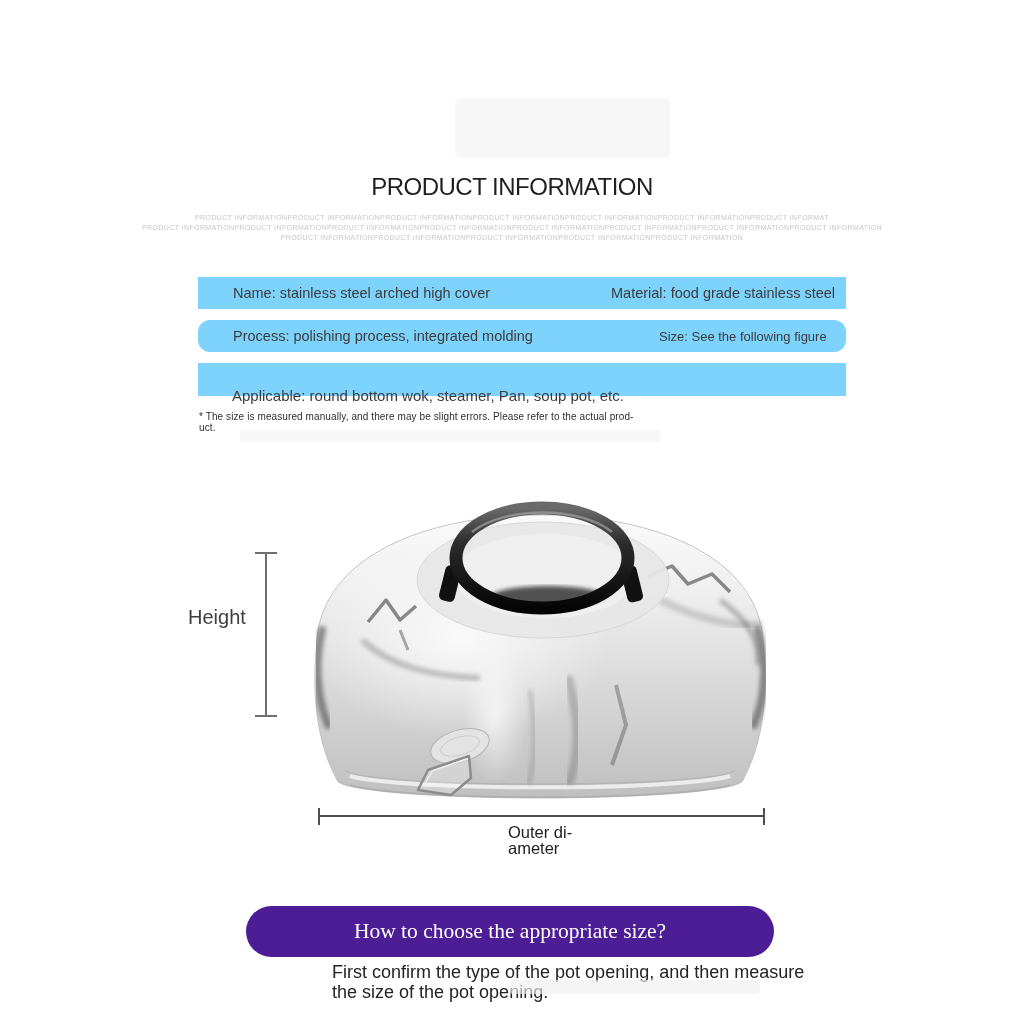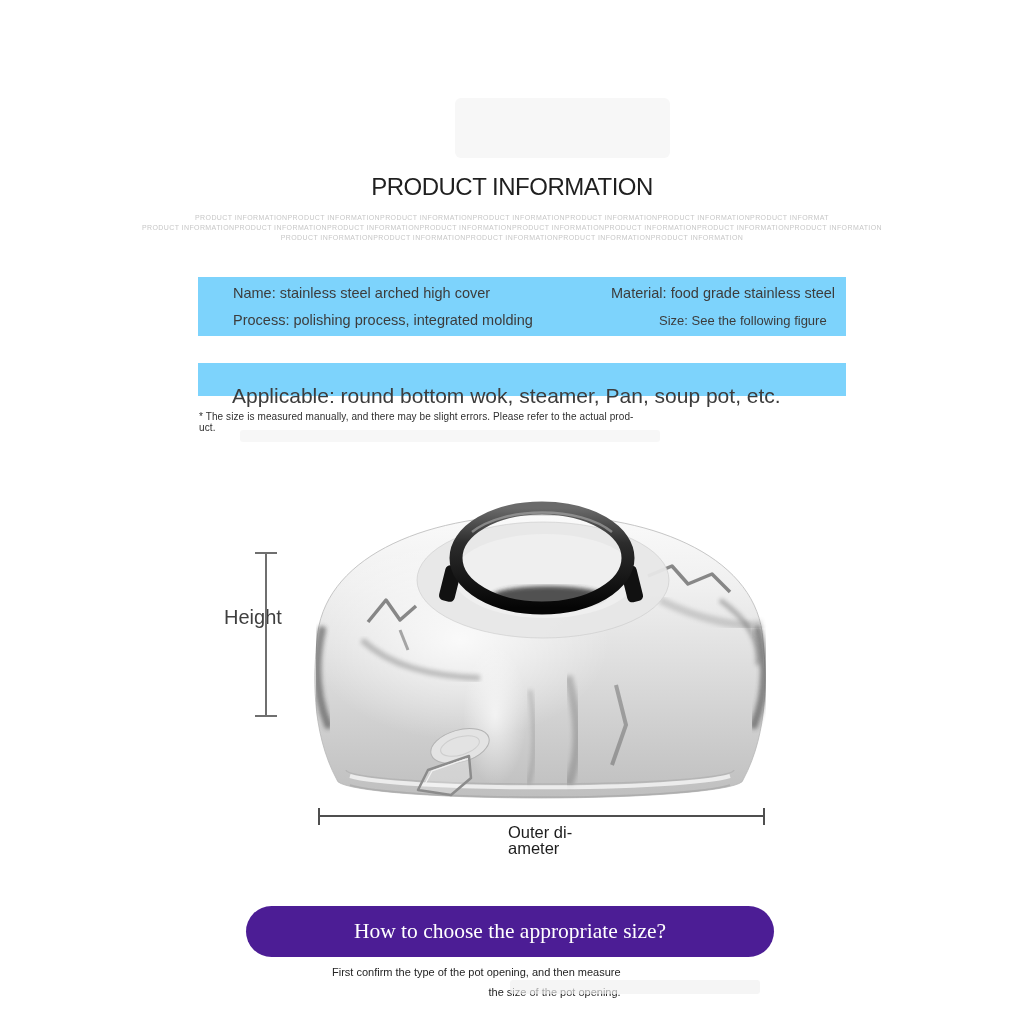--- a/index.html
+++ b/index.html
@@ -27,53 +27,53 @@
     font-size:7px;line-height:10px;letter-spacing:.4px;color:#c7c7c7;white-space:nowrap;
   }
   
   .spec-row{
     position:absolute;left:198px;width:648px;background:#7dd3fc;
     display:flex;align-items:center;color:#3c3c3c;
   }
   .spec-row .left{margin-left:35px;font-size:14.5px;}
   .spec-row .right{position:absolute;left:413px;font-size:14.5px;}
   .row1{top:277px;height:32px;}
-  .row2{top:304px;height:32px;}
+  .row2{top:320px;height:32px;border-radius:12px;}
   .row2 .right{font-size:13px;margin-left:48px;}
   .row3{top:363px;height:33px;}
-  .row3 .left{margin-left:34px;font-size:21px;margin-top:32px;}
+  .row3 .left{margin-left:34px;font-size:15px;margin-top:32px;}
   
   .disclaimer{
     position:absolute;left:199px;top:411px;width:470px;
     font-size:10px;line-height:11px;color:#2f2f2f;letter-spacing:.1px;
   }
   
   .fig{position:absolute;left:100px;top:480px;width:700px;height:390px;}
-  .dim-label-height{position:absolute;left:188px;top:606px;font-size:20px;color:#3f3f3f;margin-left:36px;}
+  .dim-label-height{position:absolute;left:188px;top:606px;font-size:20px;color:#3f3f3f;}
   .hline{position:absolute;background:#6f6f6f;}
   .h-line{left:265px;top:553px;width:2px;height:163px;}
   .h-cap-top{left:255px;top:552px;width:22px;height:2px;}
   .h-cap-bot{left:255px;top:715px;width:22px;height:2px;}
   .dline{position:absolute;background:#4f4f4f;}
   .d-line{left:318px;top:815px;width:447px;height:2px;}
   .d-cap-left{left:318px;top:808px;width:2px;height:17px;}
   .d-cap-right{left:763px;top:808px;width:2px;height:17px;}
   .dim-label-diameter{
     position:absolute;left:508px;top:824px;font-size:16.5px;line-height:16px;color:#1d1d1d;
   }
   
   .cta{
     position:absolute;left:246px;top:906px;width:528px;height:51px;border-radius:26px;
     background:#4c1d95;color:#ffffff;font-size:21.5px;
     display:flex;align-items:center;justify-content:center;border:none;cursor:pointer;
     font-family:Liberation Serif, serif;
   }
   
   .footer-note{
-    position:absolute;left:332px;top:962px;font-size:11px;line-height:20px;color:#242424;text-align:right;
+    position:absolute;left:332px;top:962px;font-size:18px;line-height:20px;color:#242424;
   }
 </style>
 </head>
 <body>
 
 <div class="page">
 
   <div class="smudge s1"></div>
 
 

